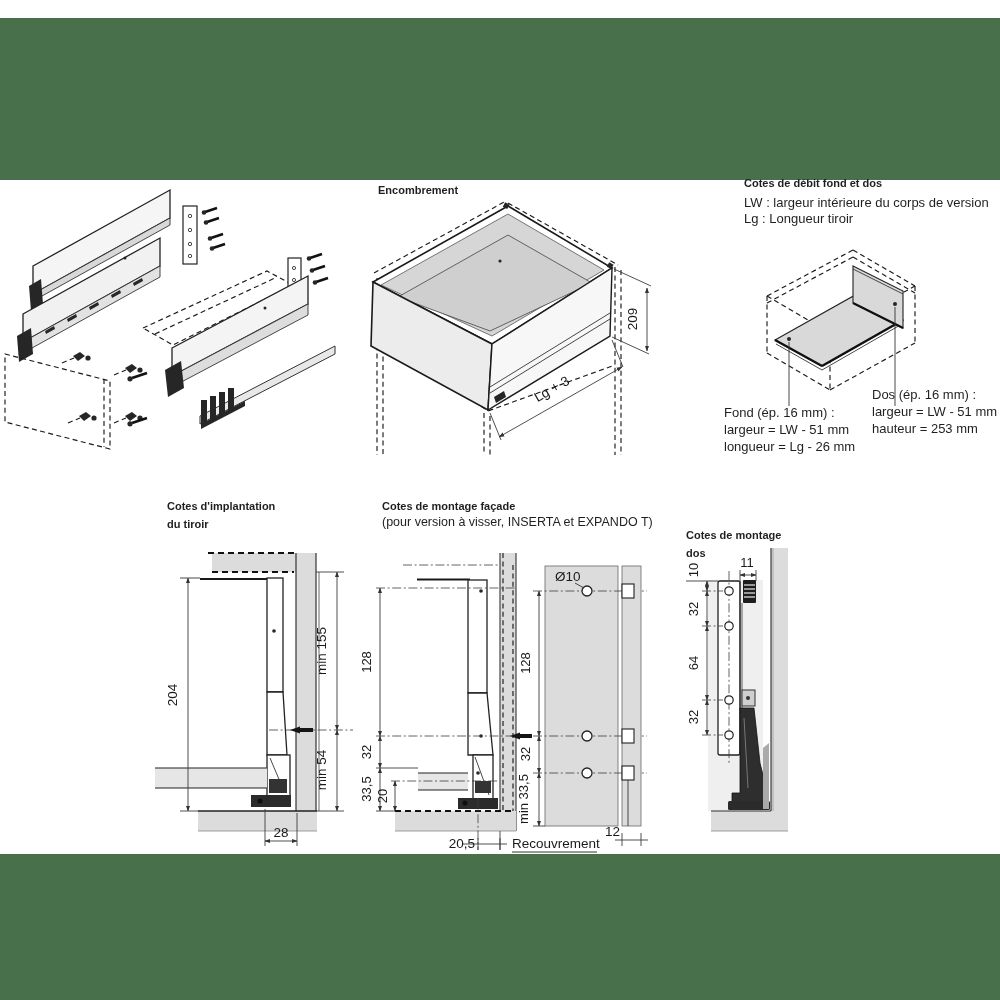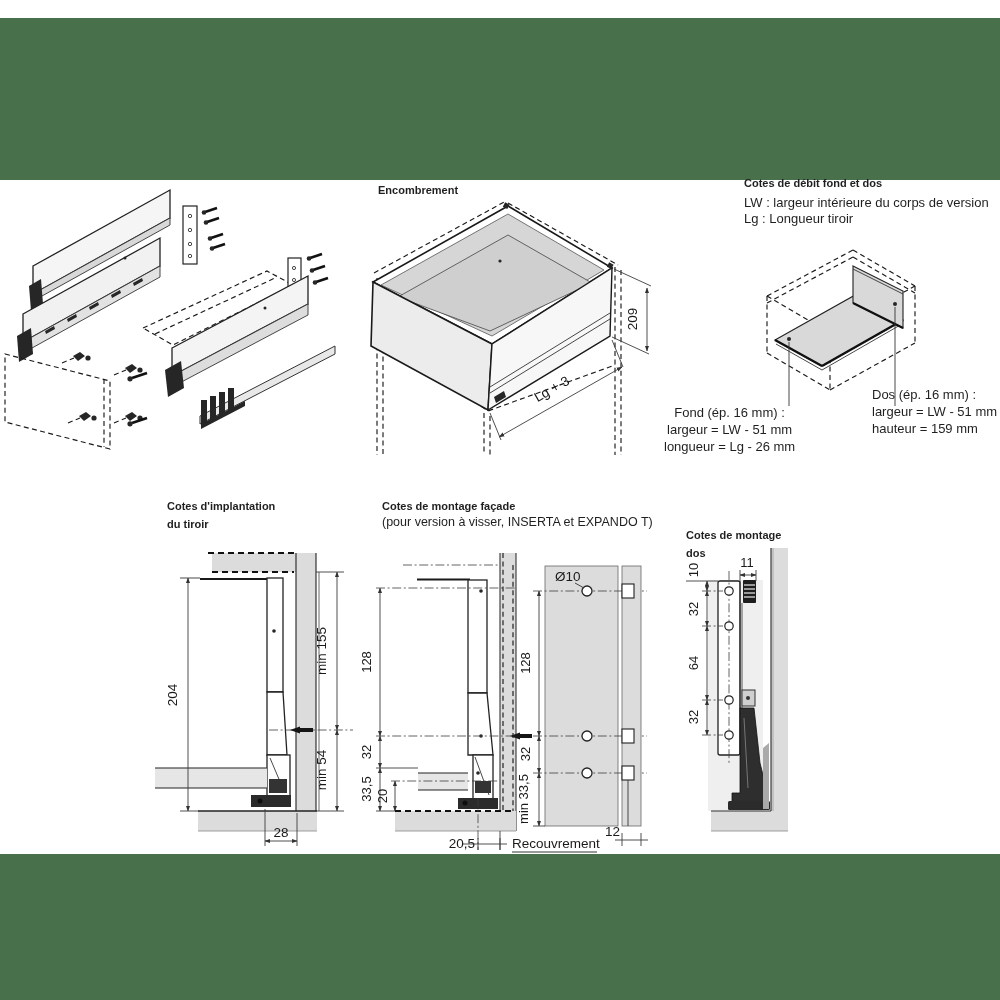--- a/index.html
+++ b/index.html
@@ -241,29 +241,29 @@
     </g>
     <g>
       <polygon points="163,23 213,48 213,85 163,60" fill="#d9d9d9" stroke="#222" stroke-width="1.1"></polygon>
       <line x1="163" y1="26" x2="213" y2="51" class="lnth"></line>
       <line x1="163" y1="60" x2="213" y2="85" stroke="#111" stroke-width="2.2"></line>
       <circle cx="205" cy="61" r="2" class="dk"></circle>
       <line x1="205" y1="64" x2="205" y2="163" class="lnth"></line>
     </g>
   </svg>
 
-  <div class="abs note" style="left:664px;top:386px;text-align:center;">
+  <div class="abs note" style="left:724px;top:386px;">
     <div>Fond (ép. 16 mm) :</div>
     <div>largeur = LW - 51 mm</div>
     <div>longueur = Lg - 26 mm</div>
   </div>
   <div class="abs note" style="left:872px;top:368px;">
     <div>Dos (ép. 16 mm) :</div>
     <div>largeur = LW - 51 mm</div>
-    <div>hauteur = 159 mm</div>
+    <div>hauteur = 253 mm</div>
   </div>
 
   <svg class="draw" style="left:148px;top:525px;" width="220" height="318" viewBox="0 0 220 318">
 
     <g>
       <rect x="64" y="10" width="84" height="19" class="gf"></rect>
       <line x1="60" y1="10" x2="148" y2="10" class="dashb"></line>
       <line x1="64" y1="29" x2="146" y2="29" class="dashb"></line>
     </g>
 

